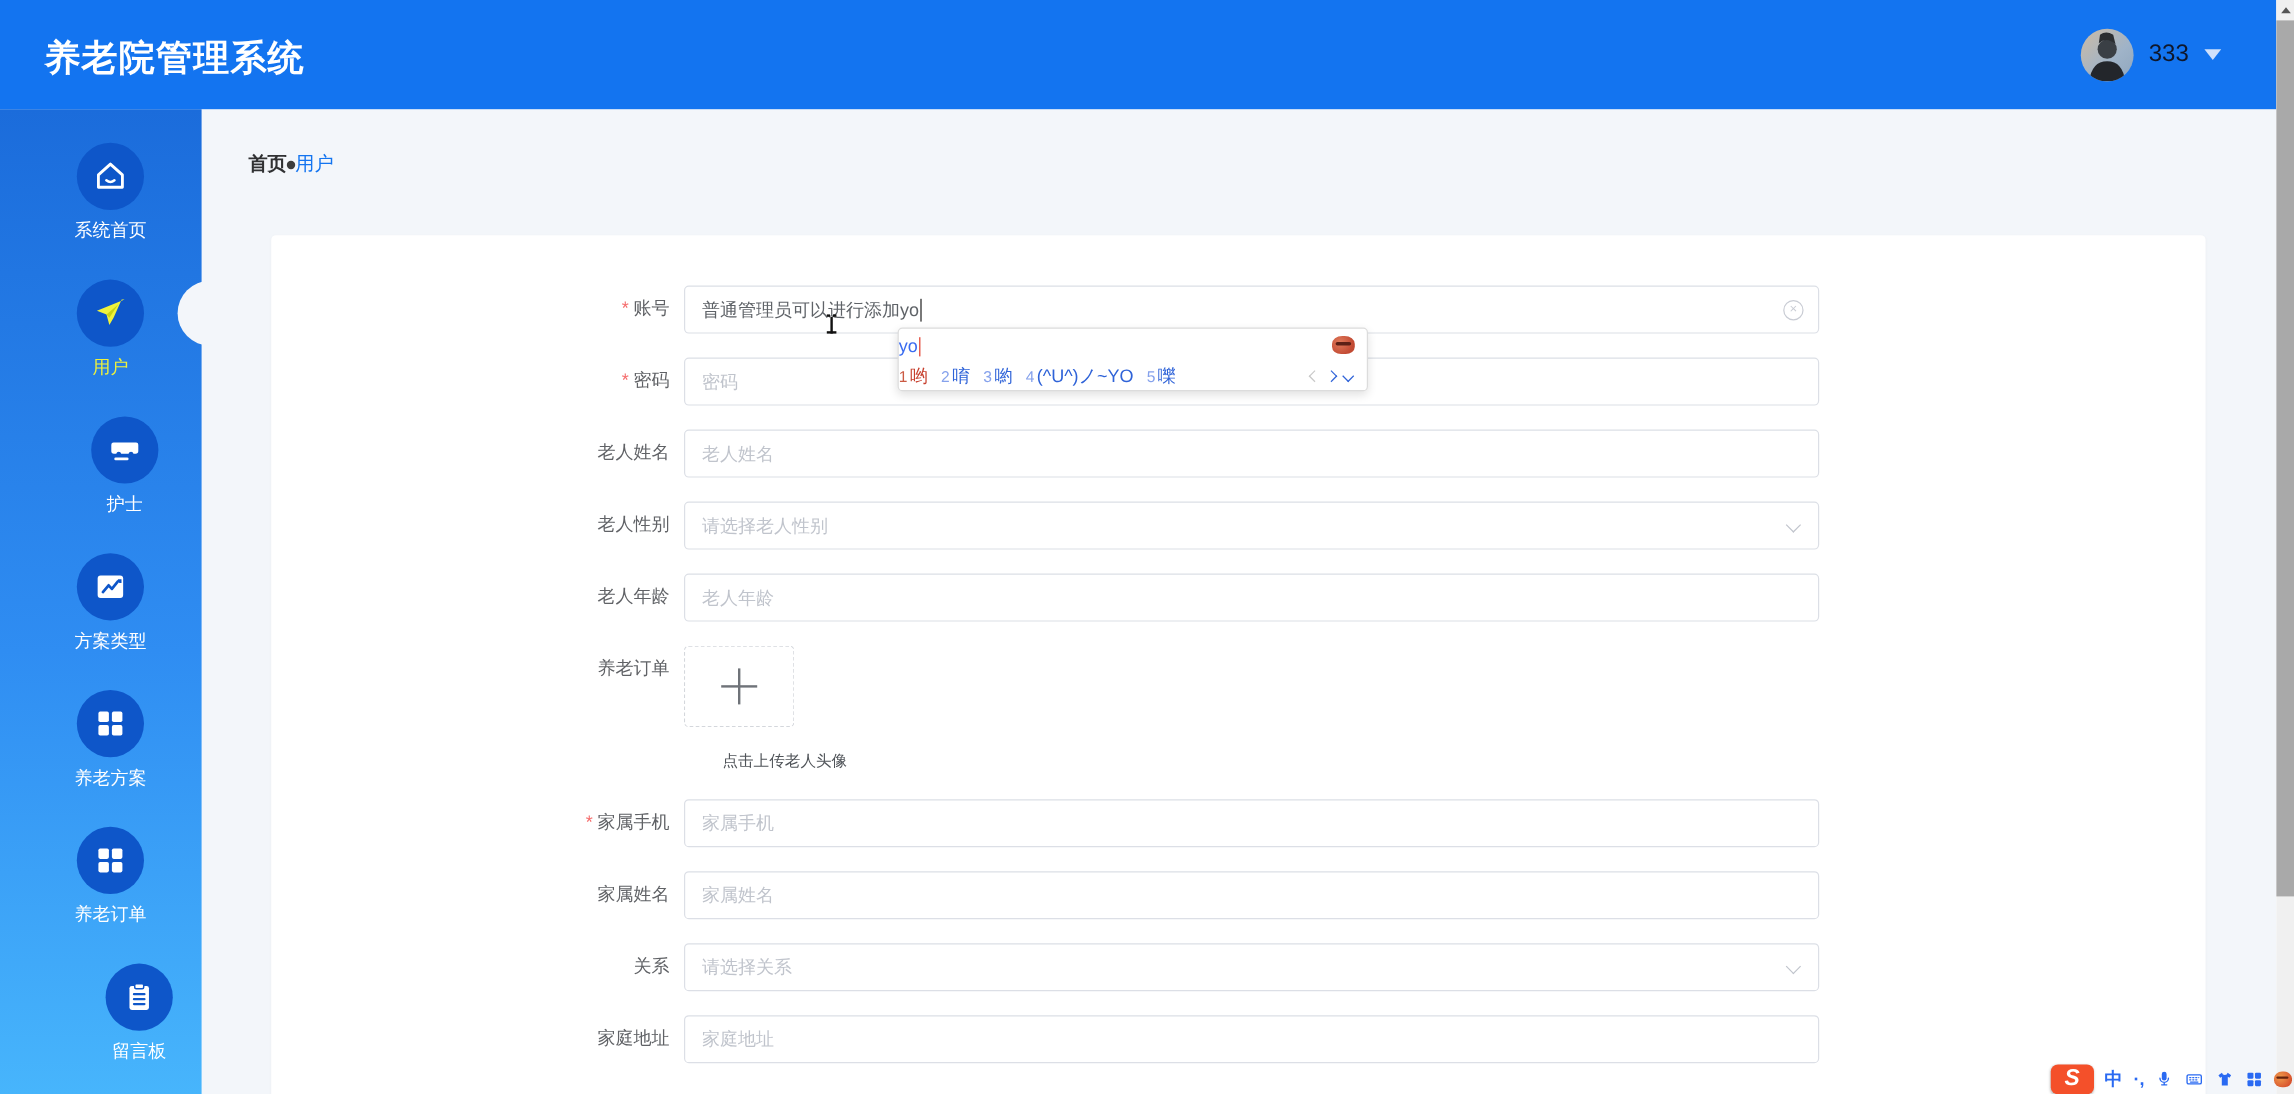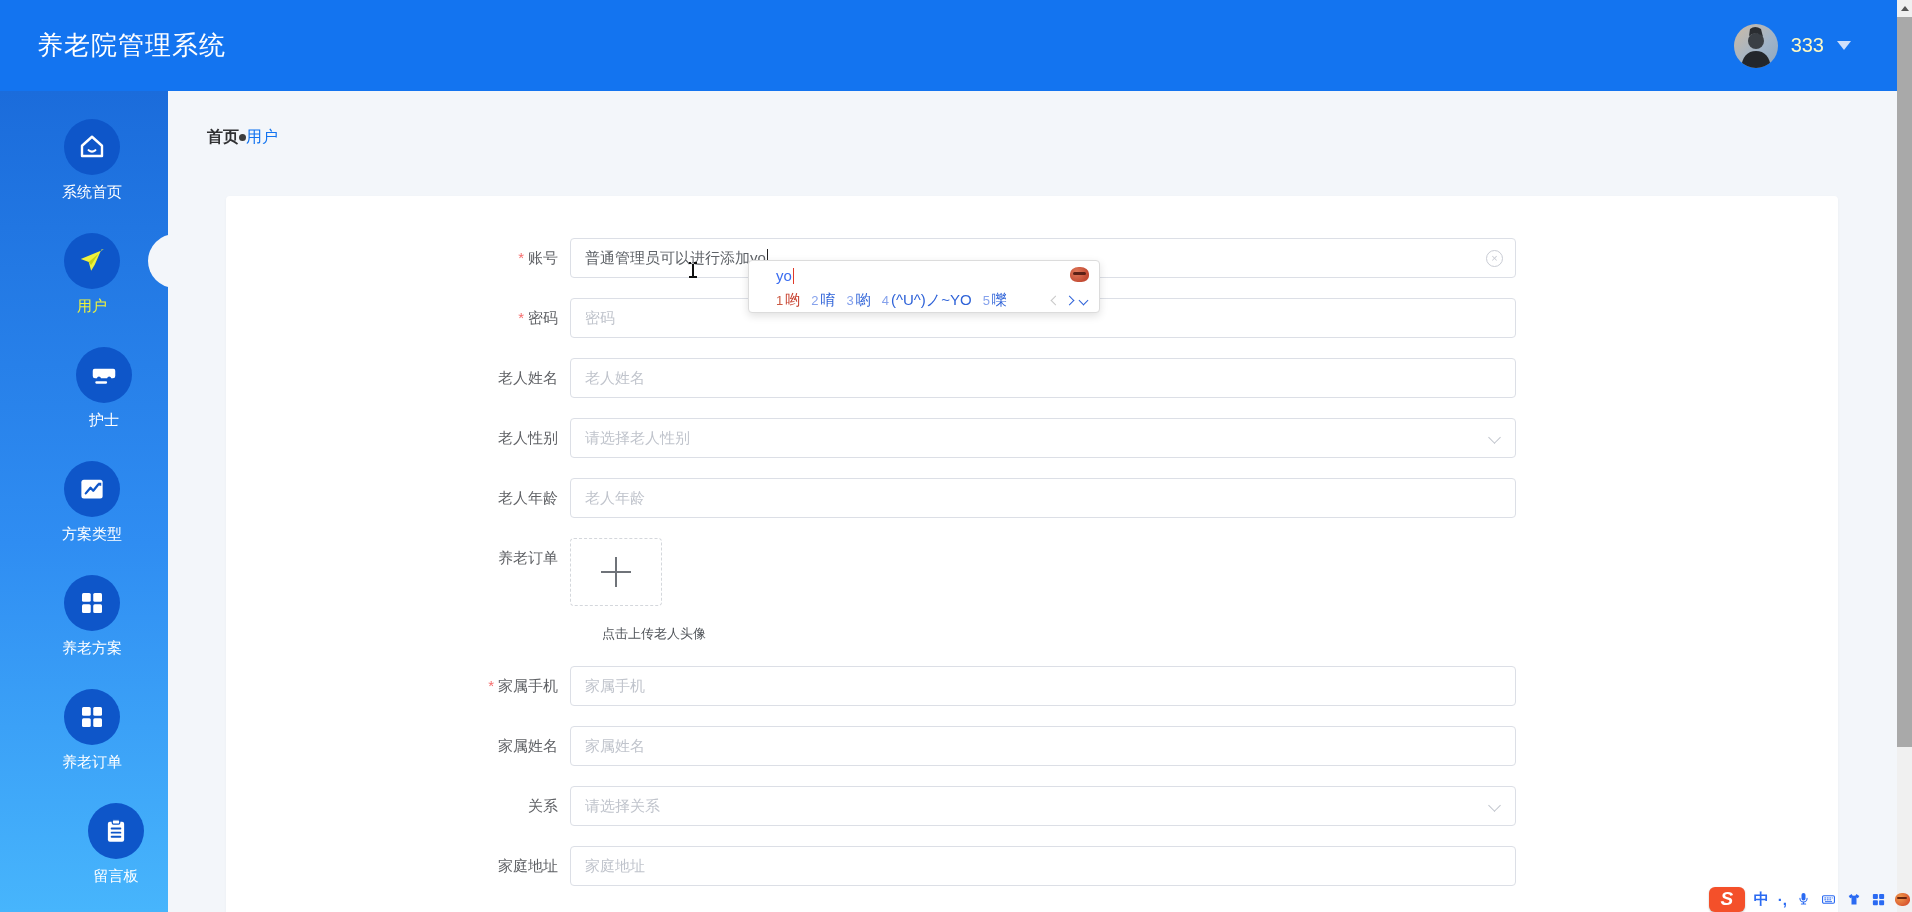--- a/index.html
+++ b/index.html
@@ -2,25 +2,25 @@
 <html><head>
 <meta charset="utf-8">
 <style>
   * { margin:0; padding:0; box-sizing:border-box; }
   html,body { width:1912px; height:912px; overflow:hidden; }
   body { font-family:"Liberation Sans","DejaVu Sans",sans-serif; background:#fff; }
   .screen { position:relative; width:1912px; height:912px; overflow:hidden; }
 
   
   .app-header { position:absolute; left:0; top:0; width:1897px; height:91px; background:#1374f0; z-index:3; }
-  .app-title { position:absolute; left:37px; top:28px; color:#fff; font-size:26px; font-weight:400; letter-spacing:1px; }
+  .app-title { position:absolute; left:37px; top:28px; color:#fff; font-size:30px; font-weight:700; letter-spacing:1px; }
   .user-area { position:absolute; right:46px; top:0; height:91px; display:flex; align-items:center; gap:13px; }
   .avatar { width:44px; height:44px; border-radius:50%; overflow:hidden; background:linear-gradient(135deg,#cdbba5 0%,#9fb3c8 60%,#8fa6bd 100%); position:relative; }
   .avatar svg { position:absolute; left:0; top:0; }
-  .user-name { color:#fef9c3; font-size:20px; }
+  .user-name { color:#0f172a; font-size:20px; }
   .caret-down { width:0; height:0; border-left:7px solid transparent; border-right:7px solid transparent; border-top:9px solid #cfe0fb; }
 
   
   .scrollbar { position:absolute; right:0; top:0; width:15px; height:912px; background:#f0f0f0; z-index:6; }
   .scroll-btn-up { position:absolute; top:0; left:0; width:15px; height:17px; background:#f0f0f0; display:flex; align-items:center; justify-content:center; }
   .scroll-btn-up .tri { width:0; height:0; border-left:4px solid transparent; border-right:4px solid transparent; border-bottom:5px solid #555; }
   .scroll-thumb { position:absolute; top:17px; left:0; width:15px; height:730px; background:#a9a9a9; }
 
   
   .sidebar { position:absolute; left:0; top:91px; width:168px; height:821px; background:linear-gradient(180deg,#1b6cdb 0%,#2f8df2 55%,#47b5fc 100%); z-index:2; }
@@ -49,21 +49,21 @@
   .select-chevron { position:absolute; right:16px; top:14px; width:9px; height:9px; border-right:1.5px solid #c0c4cc; border-bottom:1.5px solid #c0c4cc; transform:rotate(45deg); }
   .clear-icon { position:absolute; right:12px; top:11px; width:17px; height:17px; border:1px solid #c9ccd4; border-radius:50%; color:#c9ccd4; font-size:11px; line-height:15px; text-align:center; }
   .upload-block { display:flex; flex-direction:column; }
   .upload-box { width:92px; height:68px; border:1px dashed #d4d7dc; border-radius:4px; background:#fff; display:flex; align-items:center; justify-content:center; cursor:pointer; }
   .plus-sign { position:relative; width:30px; height:30px; }
   .plus-sign::before { content:""; position:absolute; left:0; top:14px; width:30px; height:2px; background:#6f7379; }
   .plus-sign::after { content:""; position:absolute; left:14px; top:0; width:2px; height:30px; background:#6f7379; }
   .upload-caption { margin-top:16px; font-size:13px; color:#4f5358; height:24px; line-height:24px;margin-left:32px; }
 
   
-  .ime-popup { position:absolute; left:748px; top:260px; width:352px; height:53px; background:#fff; border:1px solid #dcdcdc; border-radius:4px; box-shadow:0 3px 8px rgba(0,0,0,0.12); z-index:8; padding:3px 12px 0 27px; }
+  .ime-popup { position:absolute; left:748px; top:273px; width:392px; height:53px; background:#fff; border:1px solid #dcdcdc; border-radius:4px; box-shadow:0 3px 8px rgba(0,0,0,0.12); z-index:8; padding:3px 12px 0 0; }
   .ime-comp-row { display:flex; align-items:center; height:23px; }
   .ime-composition { font-size:15px; color:#3a6cf0; }
   .ime-comp-caret { display:inline-block; width:1.5px; height:16px; background:#e03a2a; margin-left:1px; }
   .ime-emoji { position:absolute; right:10px; top:6px; width:19px; height:15px; border-radius:45% 45% 40% 40%; background:radial-gradient(circle at 35% 35%, #e0795a 0%, #c24a33 70%); }
   .ime-emoji::after { content:""; position:absolute; left:3px; top:5px; width:13px; height:3px; background:#5c2016; border-radius:2px; }
   .ime-cands { display:flex; align-items:center; height:26px; gap:11px; font-size:14px; }
   .cand { display:flex; align-items:baseline; gap:2px; white-space:nowrap; cursor:pointer; }
   .cand-num { font-size:13px; color:#86a2ec; }
   .cand-text { color:#2f63d8; font-size:15px; }
   .cand.first .cand-num { color:#cb5a43; }

